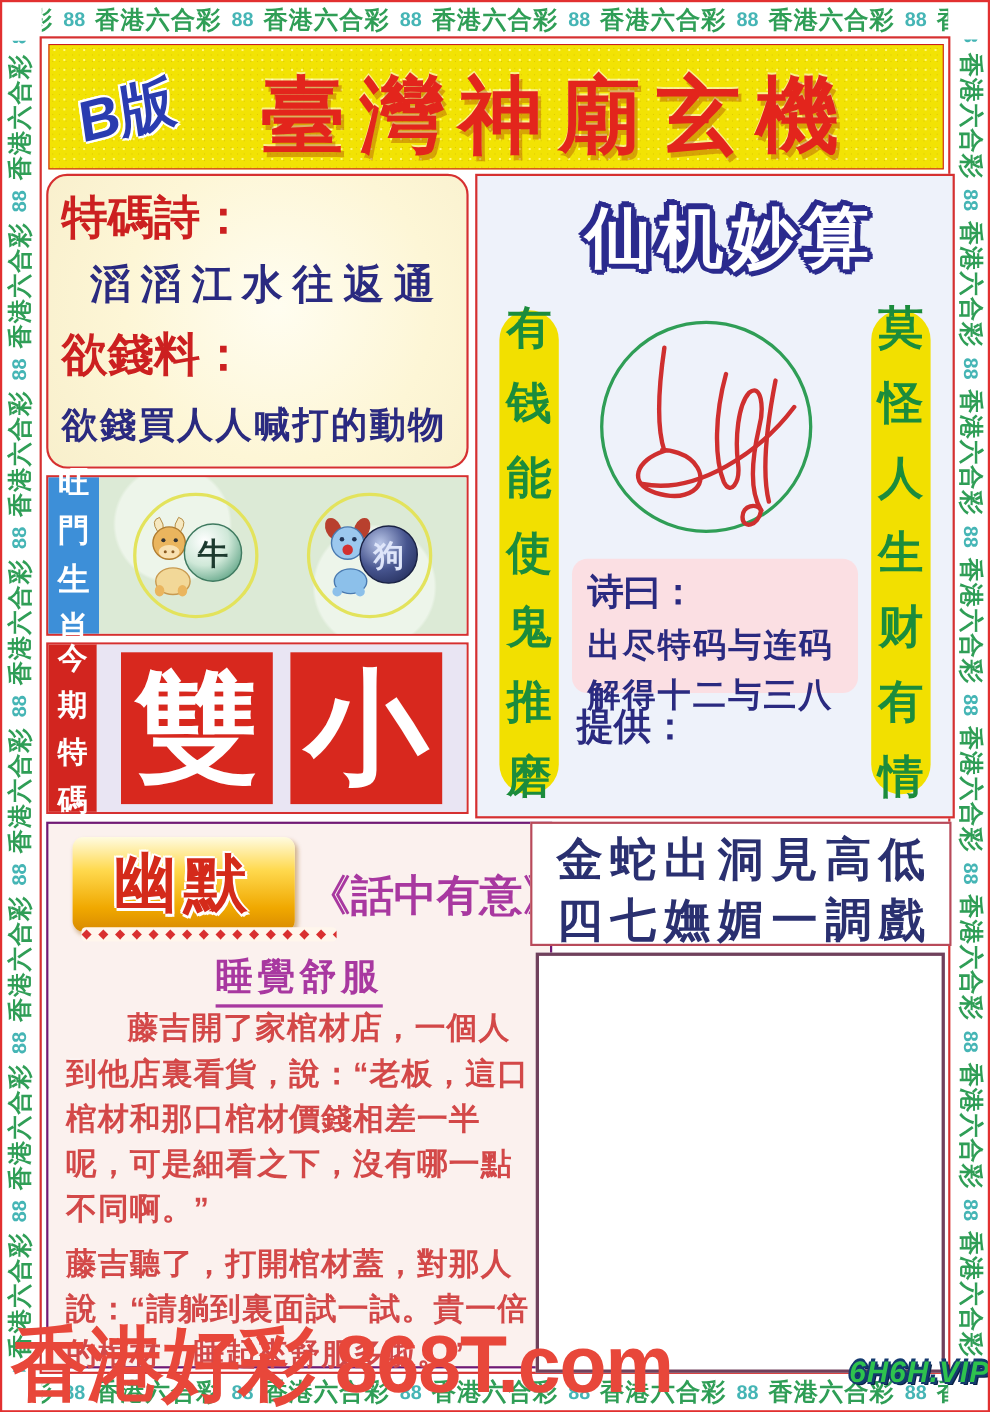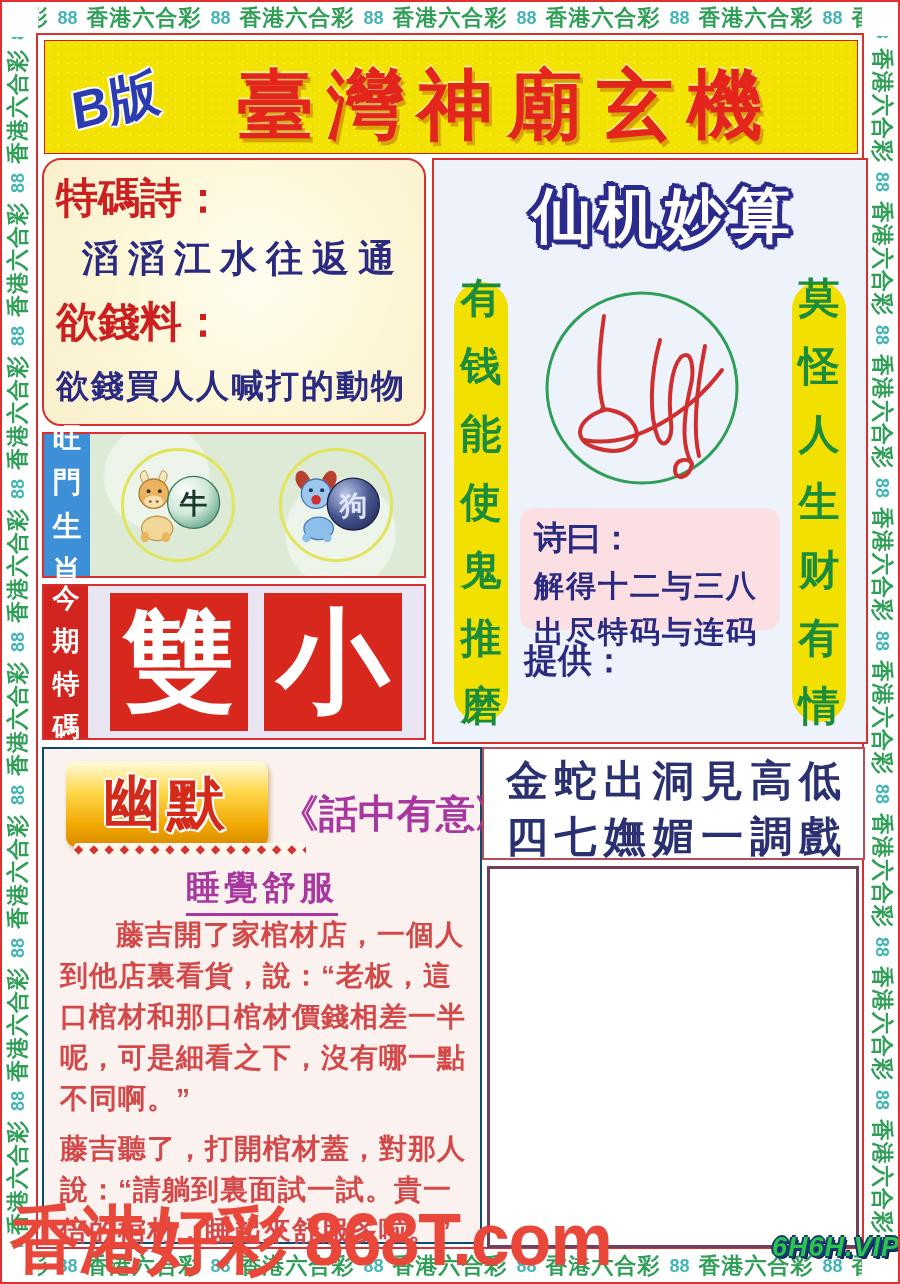--- a/index.html
+++ b/index.html
@@ -85,21 +85,21 @@
     border-radius:14px;padding:8px 14px;box-sizing:border-box;}
   .op-label{font-size:33px;font-weight:800;color:#2a2a80;}
   .op-line{font-size:30px;font-weight:800;color:#2a2a80;letter-spacing:2px;margin-top:5px;white-space:nowrap;}
   .provide-label{position:absolute;left:90px;top:478px;font-size:34px;font-weight:800;color:#2a2a80;}
   .numbers-row{position:absolute;left:122px;top:518px;display:flex;gap:28px;}
   .num{width:54px;height:54px;border-radius:50%;background:#fff;border:3px solid #3aa8c8;box-sizing:border-box;
     display:flex;align-items:center;justify-content:center;font-family:"Liberation Serif",serif;
     font-weight:800;font-size:31px;color:#d02020;}
 
   
-  .humor{left:42px;top:747px;width:436px;height:493px;background:#fbf1ee;border:2px solid #0c4a6e;}
+  .humor{left:42px;top:747px;width:436px;height:493px;background:#fbf1ee;border:2px solid #701a75;padding-left:20px;}
   .humor-badge{position:absolute;left:22px;top:12px;width:202px;height:86px;border-radius:10px;
     background:linear-gradient(#fffbe0 0%,#ffd94e 35%,#f0a800 75%,#d88a00 100%);
     display:flex;align-items:center;justify-content:center;
     font-size:58px;font-weight:900;color:#d42a1a;letter-spacing:6px;
     text-shadow:2px 0 0 #fff,-2px 0 0 #fff,0 2px 0 #fff,0 -2px 0 #fff,2px 2px 0 #fff,-2px -2px 0 #fff;
     box-shadow:2px 3px 4px rgba(150,90,0,.4);}
   .badge-diamonds{position:absolute;left:30px;top:94px;width:232px;height:13px;border-radius:4px;
     color:#d93030;font-size:12px;letter-spacing:6px;line-height:13px;overflow:hidden;background:#fff6ec;text-align:center;}
   .badge-diamonds::before{content:"◆◆◆◆◆◆◆◆◆◆◆◆◆◆◆◆";}
   .humor-column-title{position:absolute;left:236px;top:38px;font-size:39px;font-weight:900;color:#a838a0;white-space:nowrap;}
@@ -310,22 +310,22 @@
       <g fill="none" stroke="#cf2f2f" stroke-width="4" stroke-linecap="round">
         <path d="M62,28 C57,62 54,98 62,122 C36,130 28,152 54,160 C84,169 102,154 92,137 C84,123 64,121 60,121"></path>
         <path d="M118,52 C108,88 107,128 116,150 C122,163 131,151 129,134 C126,110 129,80 139,69 C150,60 153,82 148,101 C142,127 139,158 150,176"></path>
         <path d="M163,58 C156,94 150,140 157,168"></path>
         <path d="M42,152 C92,162 150,122 180,82"></path>
         <path d="M150,176 C147,191 133,193 133,182 C133,171 146,169 150,176"></path>
       </g>
     </svg>
     <div class="oracle-poem">
       <div class="op-label">诗曰：</div>
+      <div class="op-line">出尽特码与连码</div>
       <div class="op-line">解得十二与三八</div>
-      <div class="op-line">出尽特码与连码</div>
     </div>
     <div class="provide-label">提供：</div>
   </div>
 
   <div class="box humor">
     <div class="humor-badge">幽默</div>
     <div class="badge-diamonds"></div>
     <div class="humor-column-title">《話中有意》</div>
     <div class="story-title">
       <span>睡覺舒服</span>

